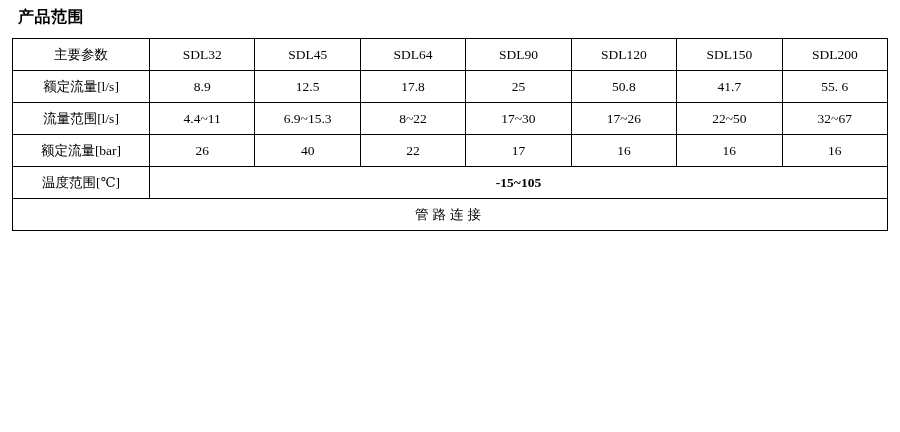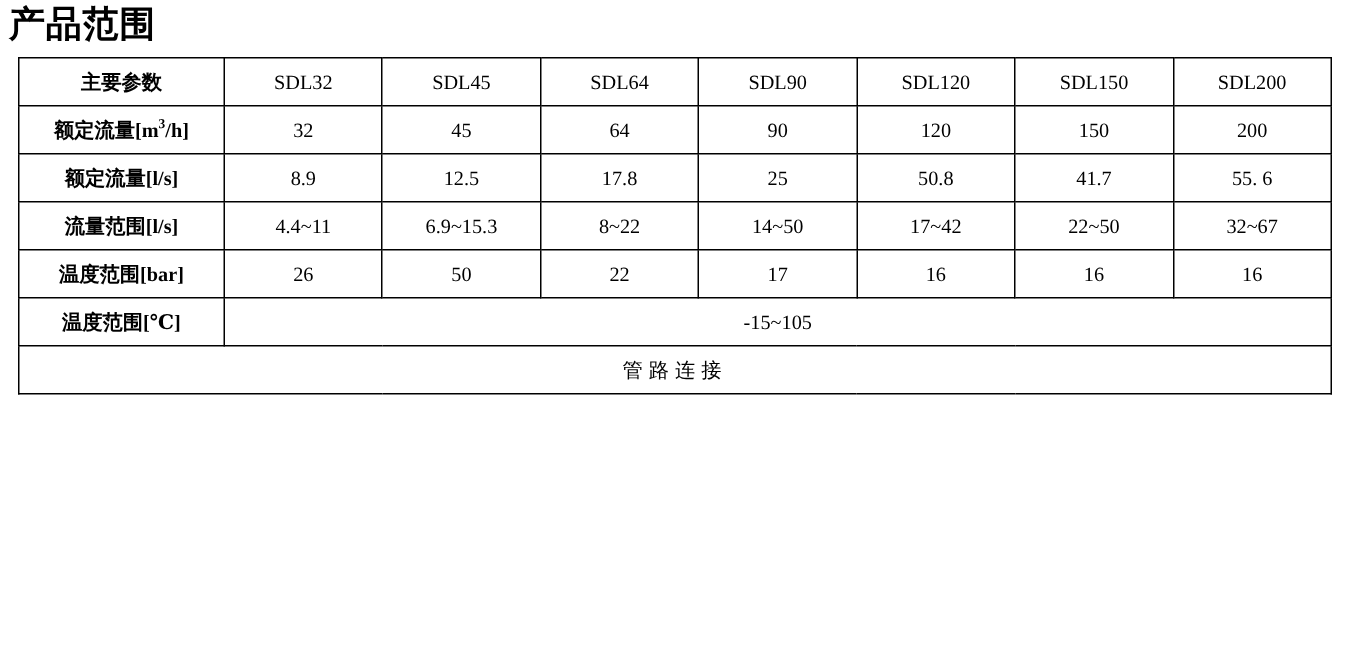--- a/index.html
+++ b/index.html
@@ -16,23 +16,23 @@
   }
   .page {
     position: relative;
     width: 900px;
     height: 432px;
     box-sizing: border-box;
   }
   .page-title {
     font-family: "Liberation Sans", "DejaVu Sans", sans-serif;
     font-weight: bold;
-    font-size: 24px;
+    font-size: 16px;
     line-height: 22px;
-    margin: 6px 0 0 6px;
+    margin: 6px 0 0 18px;
     letter-spacing: 0.5px;
   }
   .table-wrap {
     margin: 10px 12px 0 12px;
   }
   table.spec {
     border-collapse: collapse;
     width: 876px;
     table-layout: fixed;
   }
@@ -42,28 +42,28 @@
     vertical-align: middle;
     font-size: 13.5px;
     height: 31px;
     padding: 0 2px;
     font-family: "Liberation Serif", "DejaVu Serif", serif;
   }
   td.rowhead {
     font-family: "Liberation Sans", "DejaVu Sans", sans-serif;
     font-size: 13.5px;
     width: 132px;
-    font-weight: bold;
   }
   td.colhead {
     font-family: "Liberation Serif", "DejaVu Serif", serif;
     font-size: 14px;
   }
   td.merged {
     font-size: 13.5px;
+    font-weight: bold;
   }
   td.section {
     font-family: "Liberation Sans", "DejaVu Sans", sans-serif;
     font-size: 14px;
     letter-spacing: 4px;
   }
   sup {
     font-size: 9px;
     vertical-align: super;
     line-height: 0;
@@ -83,58 +83,48 @@
           <td class="rowhead">主要参数</td>
           <td class="colhead">SDL32</td>
           <td class="colhead">SDL45</td>
           <td class="colhead">SDL64</td>
           <td class="colhead">SDL90</td>
           <td class="colhead">SDL120</td>
           <td class="colhead">SDL150</td>
           <td class="colhead">SDL200</td>
         </tr>
 
-        <tr>
-          <td class="rowhead"><span>额定流量[m</span><sup>3</sup><span>/h]</span></td>
-          <td>32</td>
-          <td>45</td>
-          <td>64</td>
-          <td>90</td>
-          <td>120</td>
-          <td>150</td>
-          <td>200</td>
-        </tr>
 
         <tr>
           <td class="rowhead">额定流量[l/s]</td>
           <td>8.9</td>
           <td>12.5</td>
           <td>17.8</td>
           <td>25</td>
           <td>50.8</td>
           <td>41.7</td>
           <td>55. 6</td>
         </tr>
 
 
         <tr>
           <td class="rowhead">流量范围[l/s]</td>
           <td>4.4~11</td>
           <td>6.9~15.3</td>
           <td>8~22</td>
-          <td>14~50</td>
-          <td>17~42</td>
+          <td>17~30</td>
+          <td>17~26</td>
           <td>22~50</td>
           <td>32~67</td>
         </tr>
 
         <tr>
-          <td class="rowhead">温度范围[bar]</td>
+          <td class="rowhead">额定流量[bar]</td>
           <td>26</td>
-          <td>50</td>
+          <td>40</td>
           <td>22</td>
           <td>17</td>
           <td>16</td>
           <td>16</td>
           <td>16</td>
         </tr>
 
 
         <tr>
           <td class="rowhead">温度范围[℃]</td>

